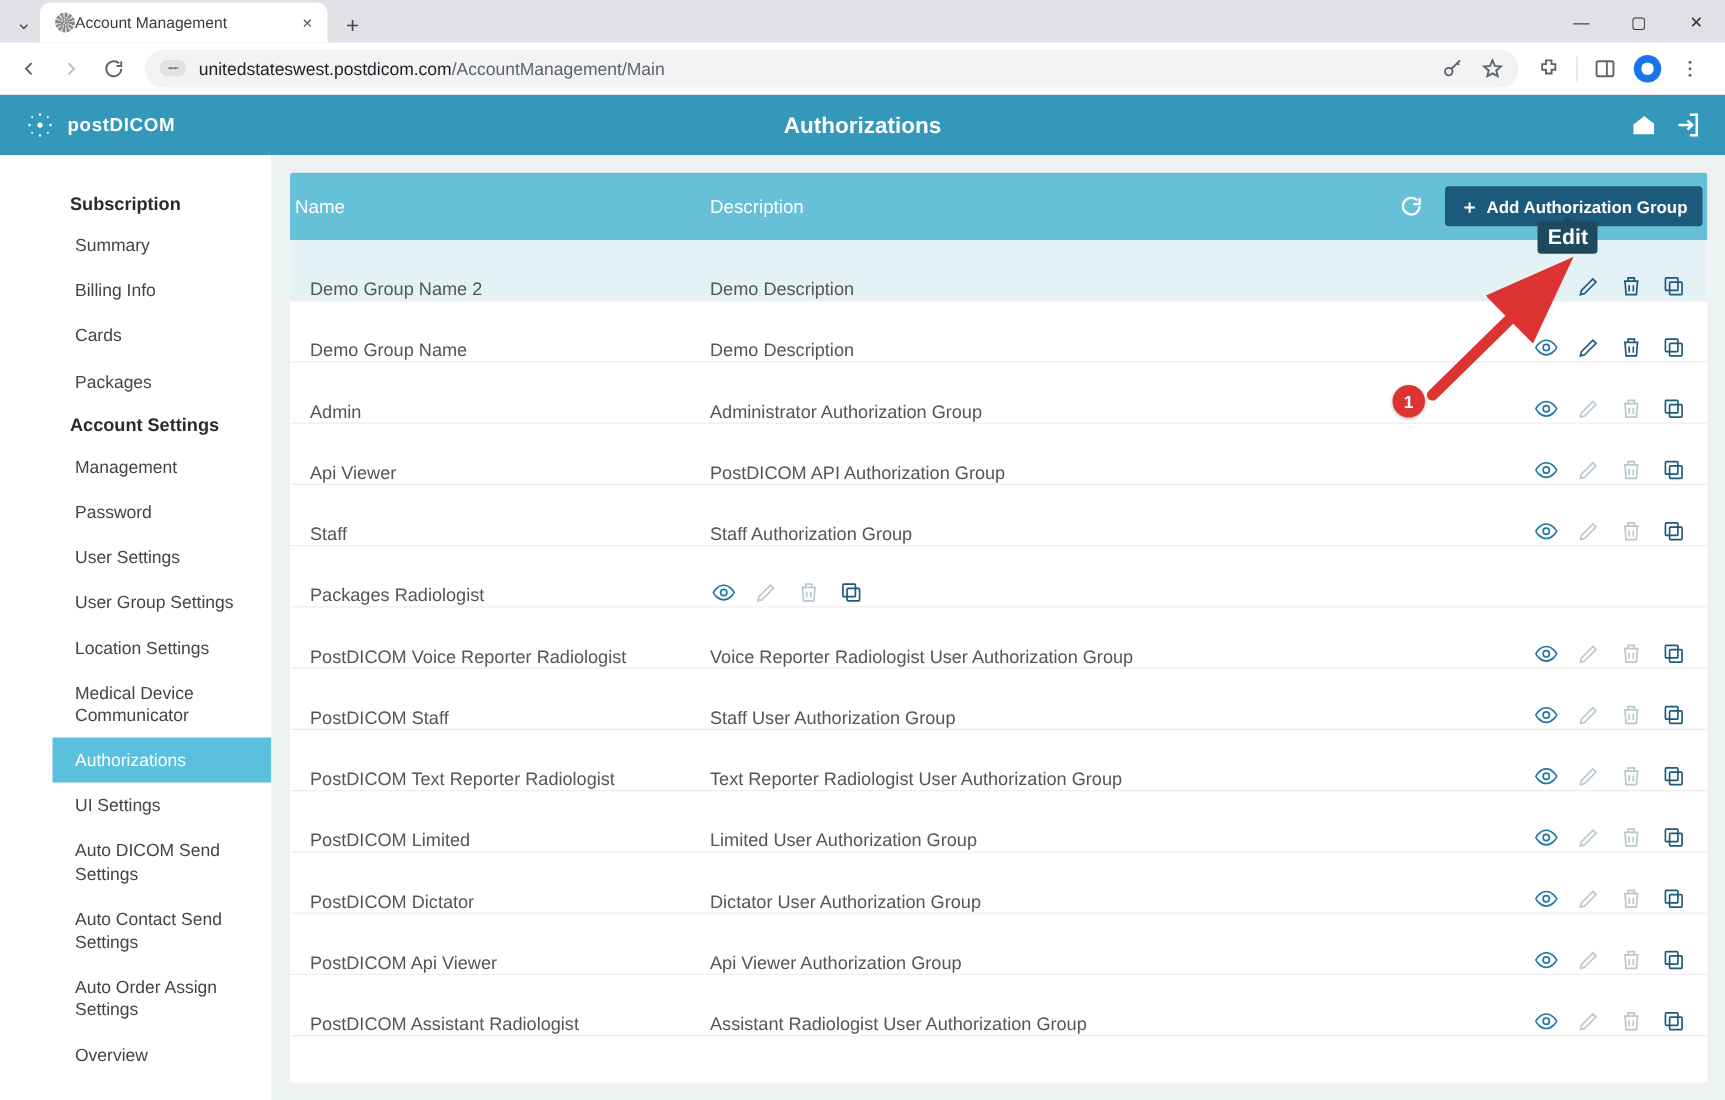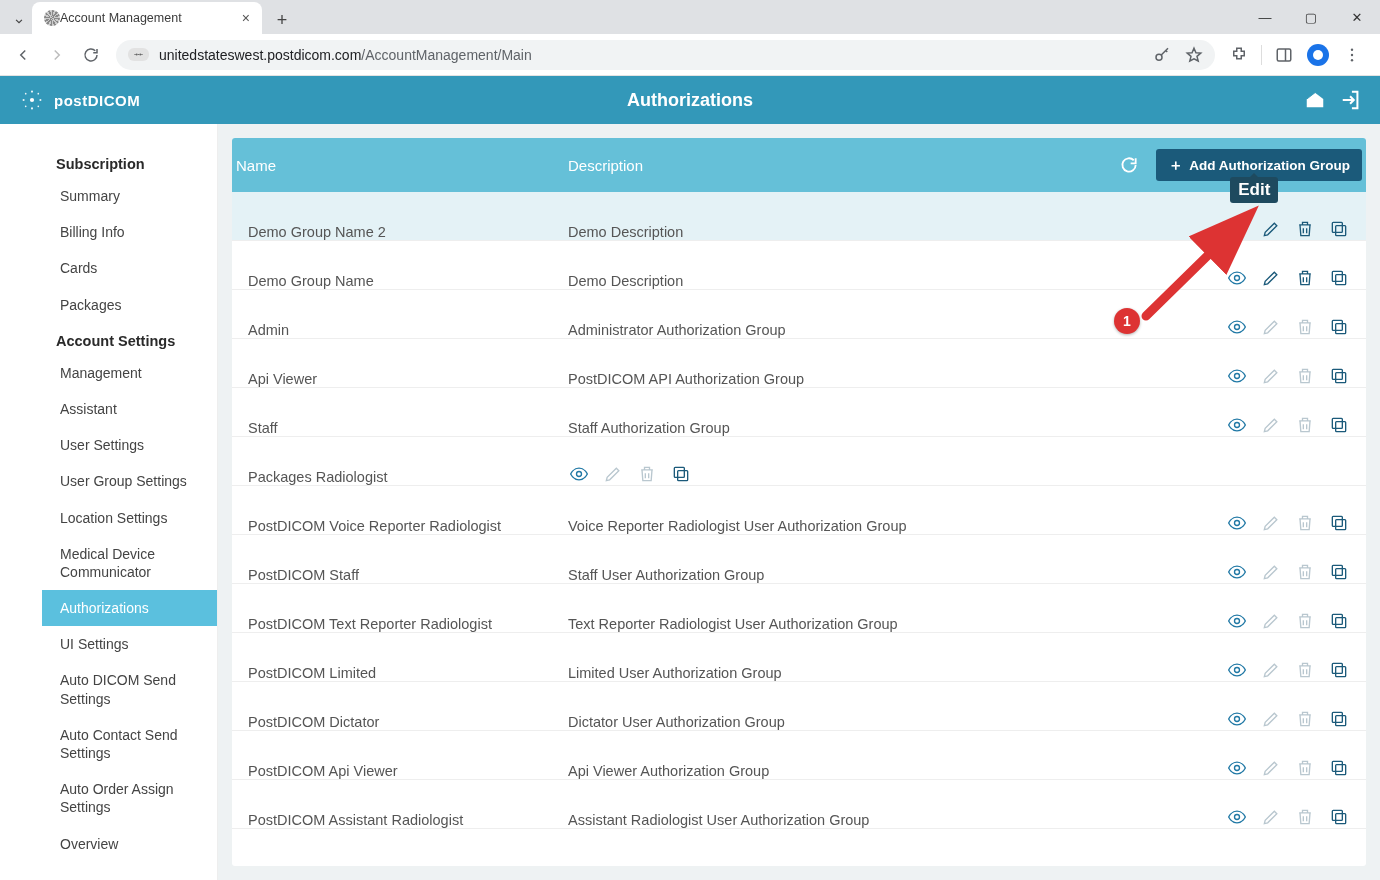--- a/index.html
+++ b/index.html
@@ -214,21 +214,21 @@
     <div class="appbody">
 
       <div class="sidebar" id="sidebar">
           <div class="section-head">Subscription</div>
           <div class="item">Summary</div>
           <div class="item">Billing Info</div>
           <div class="item">Cards</div>
           <div class="item">Packages</div>
           <div class="section-head">Account Settings</div>
           <div class="item">Management</div>
-          <div class="item">Assistant</div>
+          <div class="item">Password</div>
           <div class="item">User Settings</div>
           <div class="item">User Group Settings</div>
           <div class="item">Location Settings</div>
           <div class="item">Medical Device Communicator</div>
           <div class="item active">Authorizations</div>
           <div class="item">UI Settings</div>
           <div class="item">Auto DICOM Send Settings</div>
           <div class="item">Auto Contact Send Settings</div>
           <div class="item">Auto Order Assign Settings</div>
           <div class="item">Overview</div>

